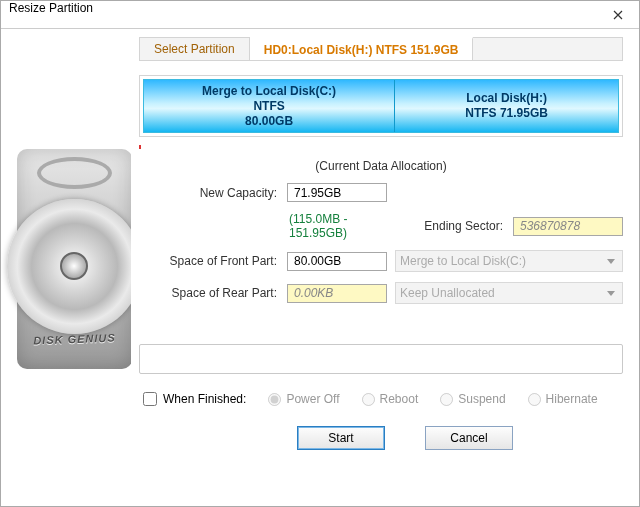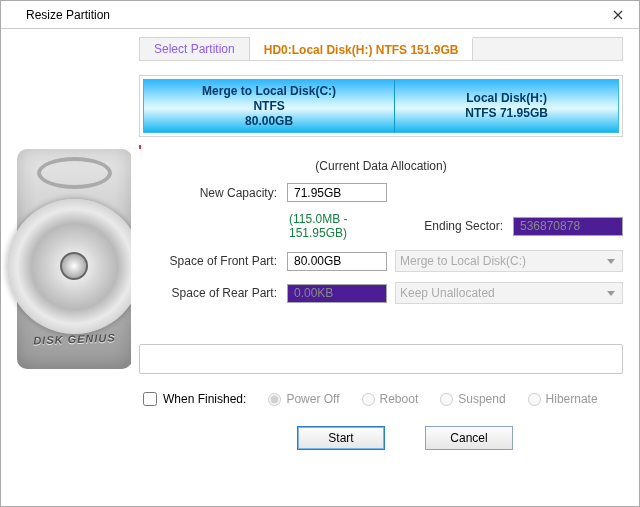--- a/index.html
+++ b/index.html
@@ -1,53 +1,53 @@
 <!DOCTYPE html>
 <html><head>
 <meta charset="utf-8">
 <style>
 * { box-sizing: border-box; margin: 0; padding: 0; font-family: "Segoe UI", Tahoma, sans-serif; font-size: 12px; }
 body { background: #fff; width: 640px; height: 507px; border: 1px solid #aaa; overflow: hidden; }
 
-.titlebar { display: flex; align-items: center; justify-content: space-between; height: 28px; padding: 0 0 0 25px; border-bottom: 1px solid #ccc; }
+.titlebar { display: flex; align-items: flex-start; justify-content: space-between; height: 28px; padding: 0 0 0 8px; border-bottom: 1px solid #ccc; }
 .titlebar .title { font-size: 12px; }
 .titlebar .close { width: 42px; height: 100%; display: flex; align-items: center; justify-content: center; cursor: pointer; }
 .titlebar .close svg { width: 10px; height: 10px; }
 
 .main { display: flex; height: calc(100% - 28px); }
 
 .sidebar { width: 145px; position: relative; overflow: hidden; }
 .sidebar .hdd { position: absolute; left: 16px; top: 120px; width: 115px; height: 220px; }
 .hdd-body { position: absolute; inset: 0; background: linear-gradient(180deg, #e8e8e8, #bdbdbd 55%, #9a9a9a); border-radius: 10px; box-shadow: inset 0 0 20px rgba(0,0,0,.2); }
 .hdd-platter { position: absolute; left: -10px; top: 50px; width: 135px; height: 135px; border-radius: 50%; background: radial-gradient(circle, #fff 0%, #d7d7d7 25%, #b9b9b9 45%, #eaeaea 60%, #9a9a9a 100%); box-shadow: 0 0 6px rgba(0,0,0,.3); }
 .hdd-spindle { position: absolute; left: 43px; top: 103px; width: 28px; height: 28px; border-radius: 50%; background: radial-gradient(circle, #fff, #888); border: 2px solid #666; }
 .hdd-ring { position: absolute; left: 20px; top: 8px; width: 75px; height: 32px; border: 4px solid #aaa; border-radius: 50%; background: transparent; }
 .hdd-text { position: absolute; bottom: 24px; left: 0; width: 100%; text-align: center; font-style: italic; font-weight: bold; letter-spacing: 1px; color: #4f4f4f; text-shadow: 0 1px 0 #eee; font-size: 11px; transform: rotate(-2deg); }
 
 .content { flex: 1; padding: 8px 16px 12px 8px; display: flex; flex-direction: column; }
 
 .tabs { display: flex; height: 24px; background: #f3f3f3; border: 1px solid #d4d4d4; }
-.tab { padding: 4px 14px; color: #8b5cf6; border-right: 1px solid #d4d4d4; cursor: pointer; }
+.tab { padding: 4px 14px; color: #a16207; border-right: 1px solid #d4d4d4; cursor: pointer; }
 .tab.active { background: #fff; color: #d87a00; font-weight: 600; border-top: 2px solid #fff; margin-top: -1px; }
 
 .bar-wrap { margin-top: 14px; border: 1px solid #d4d4d4; padding: 3px; height: 62px; }
 .bar { display: flex; height: 100%; border: 1px solid #3bbbe0; }
 .seg { flex: 0 0 auto; display: flex; flex-direction: column; align-items: center; justify-content: center; text-align: center; font-weight: bold; color: #003a66; background: linear-gradient(180deg, #2fb8ff 0%, #c6f1ff 45%, #dff8ff 55%, #15b6f2 100%); border-right: 1px solid #1099cc; font-size: 12px; line-height: 1.25; }
 .seg:last-child { border-right: none; }
 .seg .lbl { font-size: 12px; }
 .seg .sub { font-size: 12px; }
 
 .redline { height: 4px; margin-top: 8px; border-left: 2px solid #d33; }
 
 .alloc-title { text-align: center; margin-top: 10px; color: #333; }
 
 .form { margin-top: 10px; display: grid; grid-template-columns: 140px 100px 110px 110px; column-gap: 8px; row-gap: 10px; align-items: center; }
 .form label { text-align: right; color: #333; padding-right: 2px; }
 .form input[type=text] { height: 19px; border: 1px solid #a7a7a7; padding: 2px 6px; font-size: 12px; width: 100%; }
-.form input[readonly] { color: #888; background: #4c1d95; }
+.form input[readonly] { color: #888; background: #fef9c3; font-style: italic; }
 .form .hint { grid-column: 2 / span 3; color: #15803d; padding-left: 2px; }
 .form select { height: 22px; border: 1px solid #c9c9c9; background: #efefef; color: #888; padding: 0 4px; width: 100%; font-size: 12px; appearance: none; -webkit-appearance: none; position: relative; }
 .sel-wrap { position: relative; grid-column: 3 / span 2; }
 .sel-wrap::after { content: ""; position: absolute; right: 8px; top: 9px; width: 0; height: 0; border-left: 4px solid transparent; border-right: 4px solid transparent; border-top: 5px solid #999; pointer-events: none; }
 
 .slot { margin-top: 40px; height: 30px; border: 1px solid #c9c9c9; border-radius: 2px; }
 
 .finish-row { margin-top: 18px; display: flex; align-items: center; gap: 22px; padding-left: 4px; }
 .finish-row .cb { display: flex; align-items: center; gap: 6px; }
 .finish-row .cb input { width: 14px; height: 14px; }

